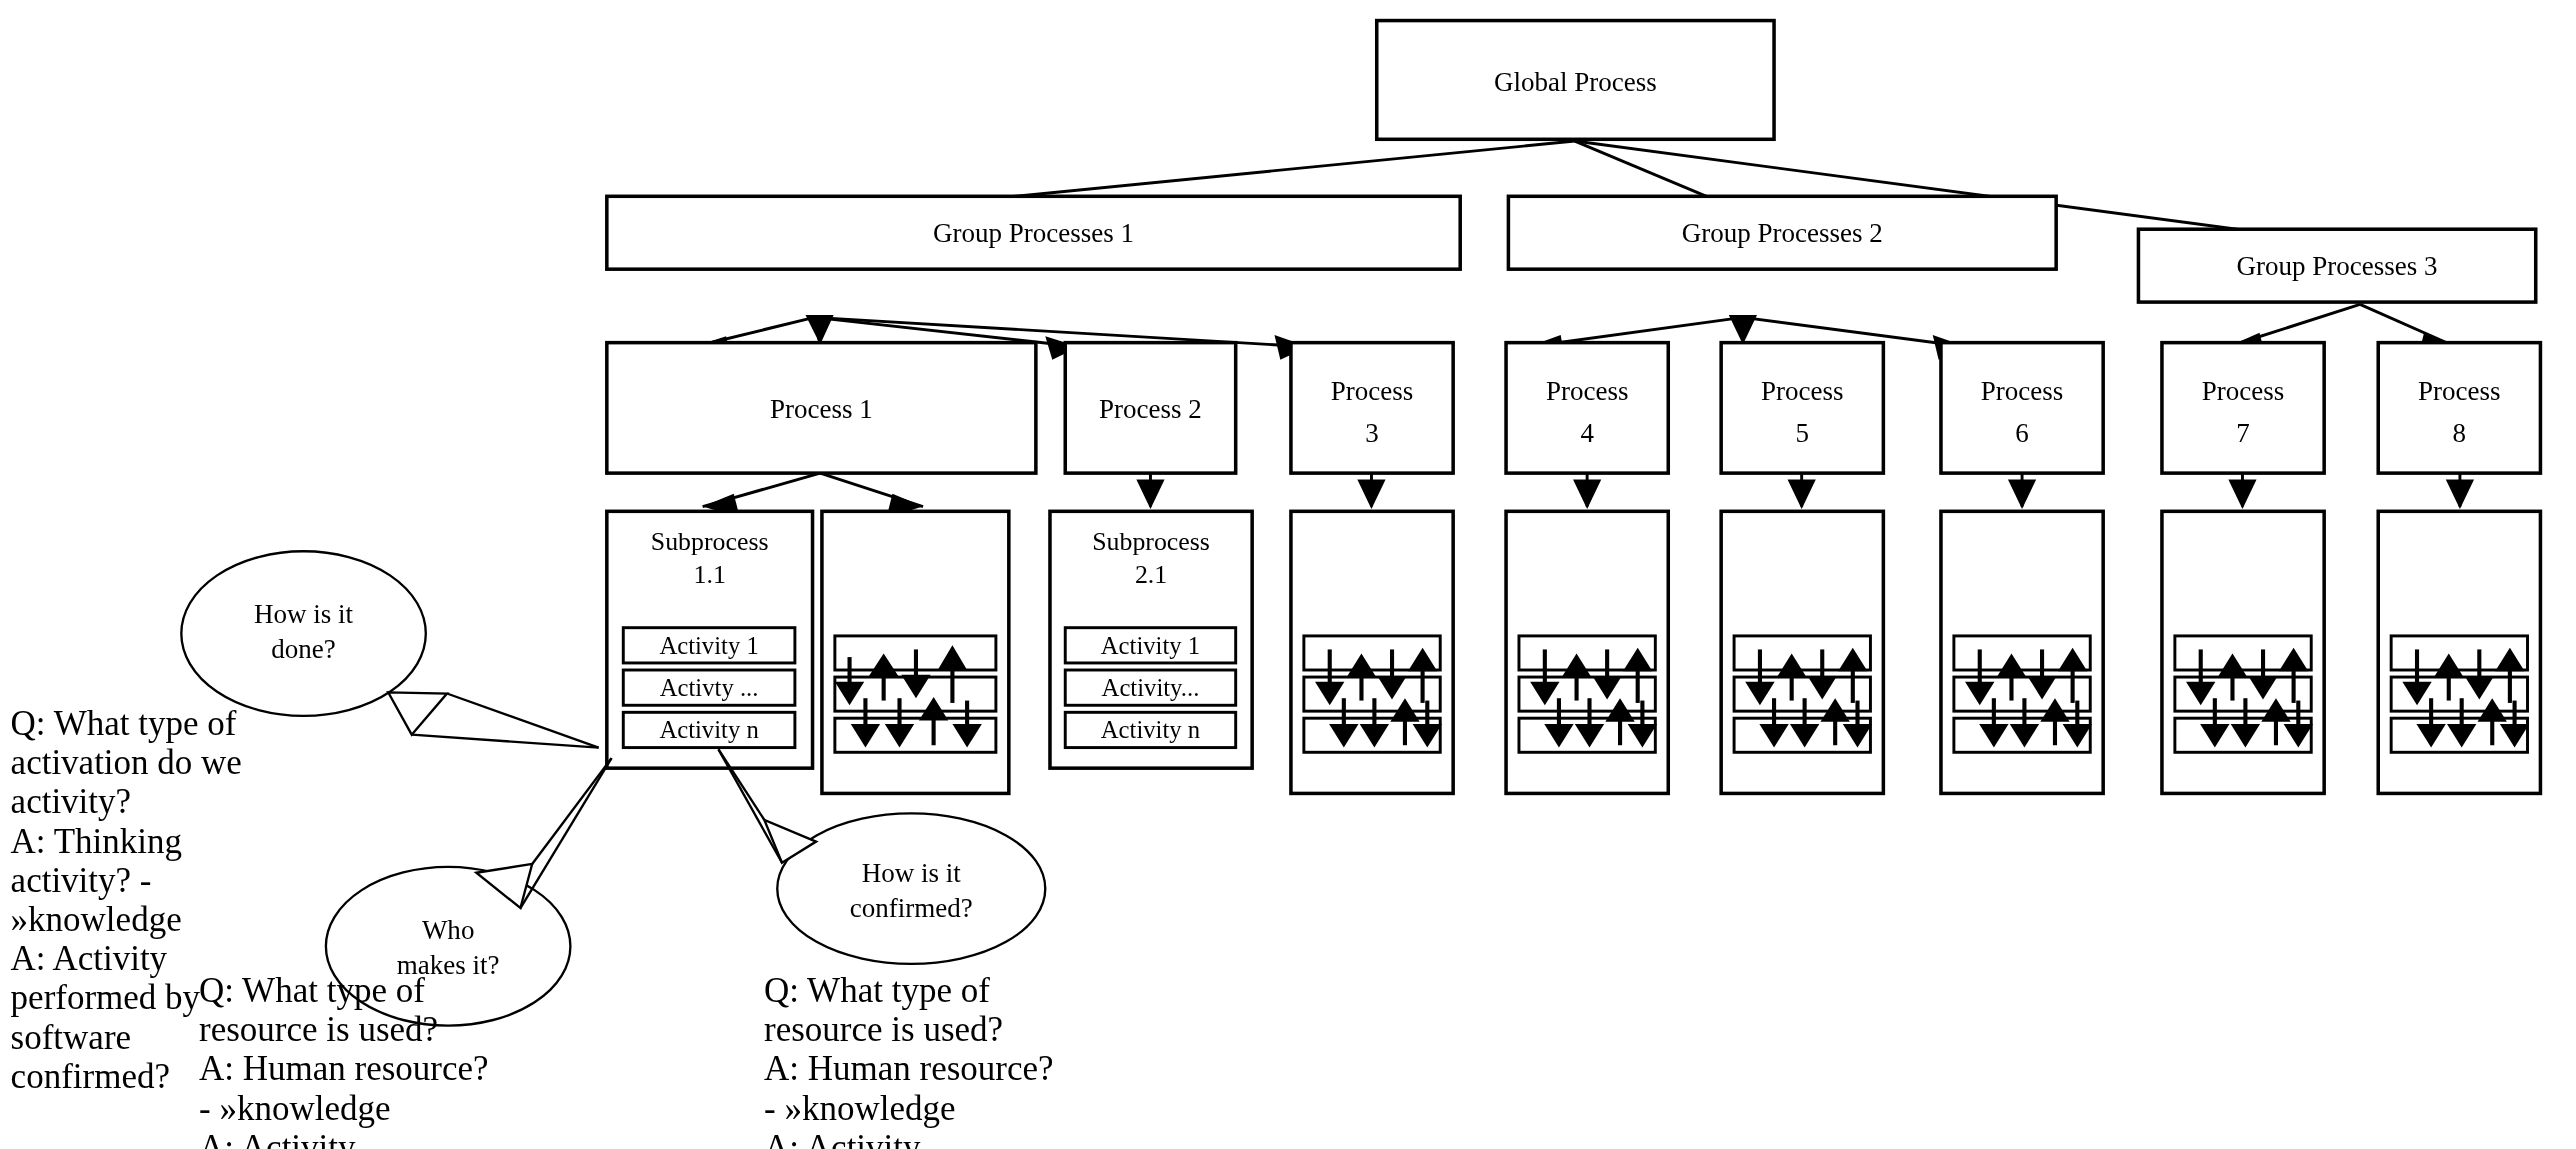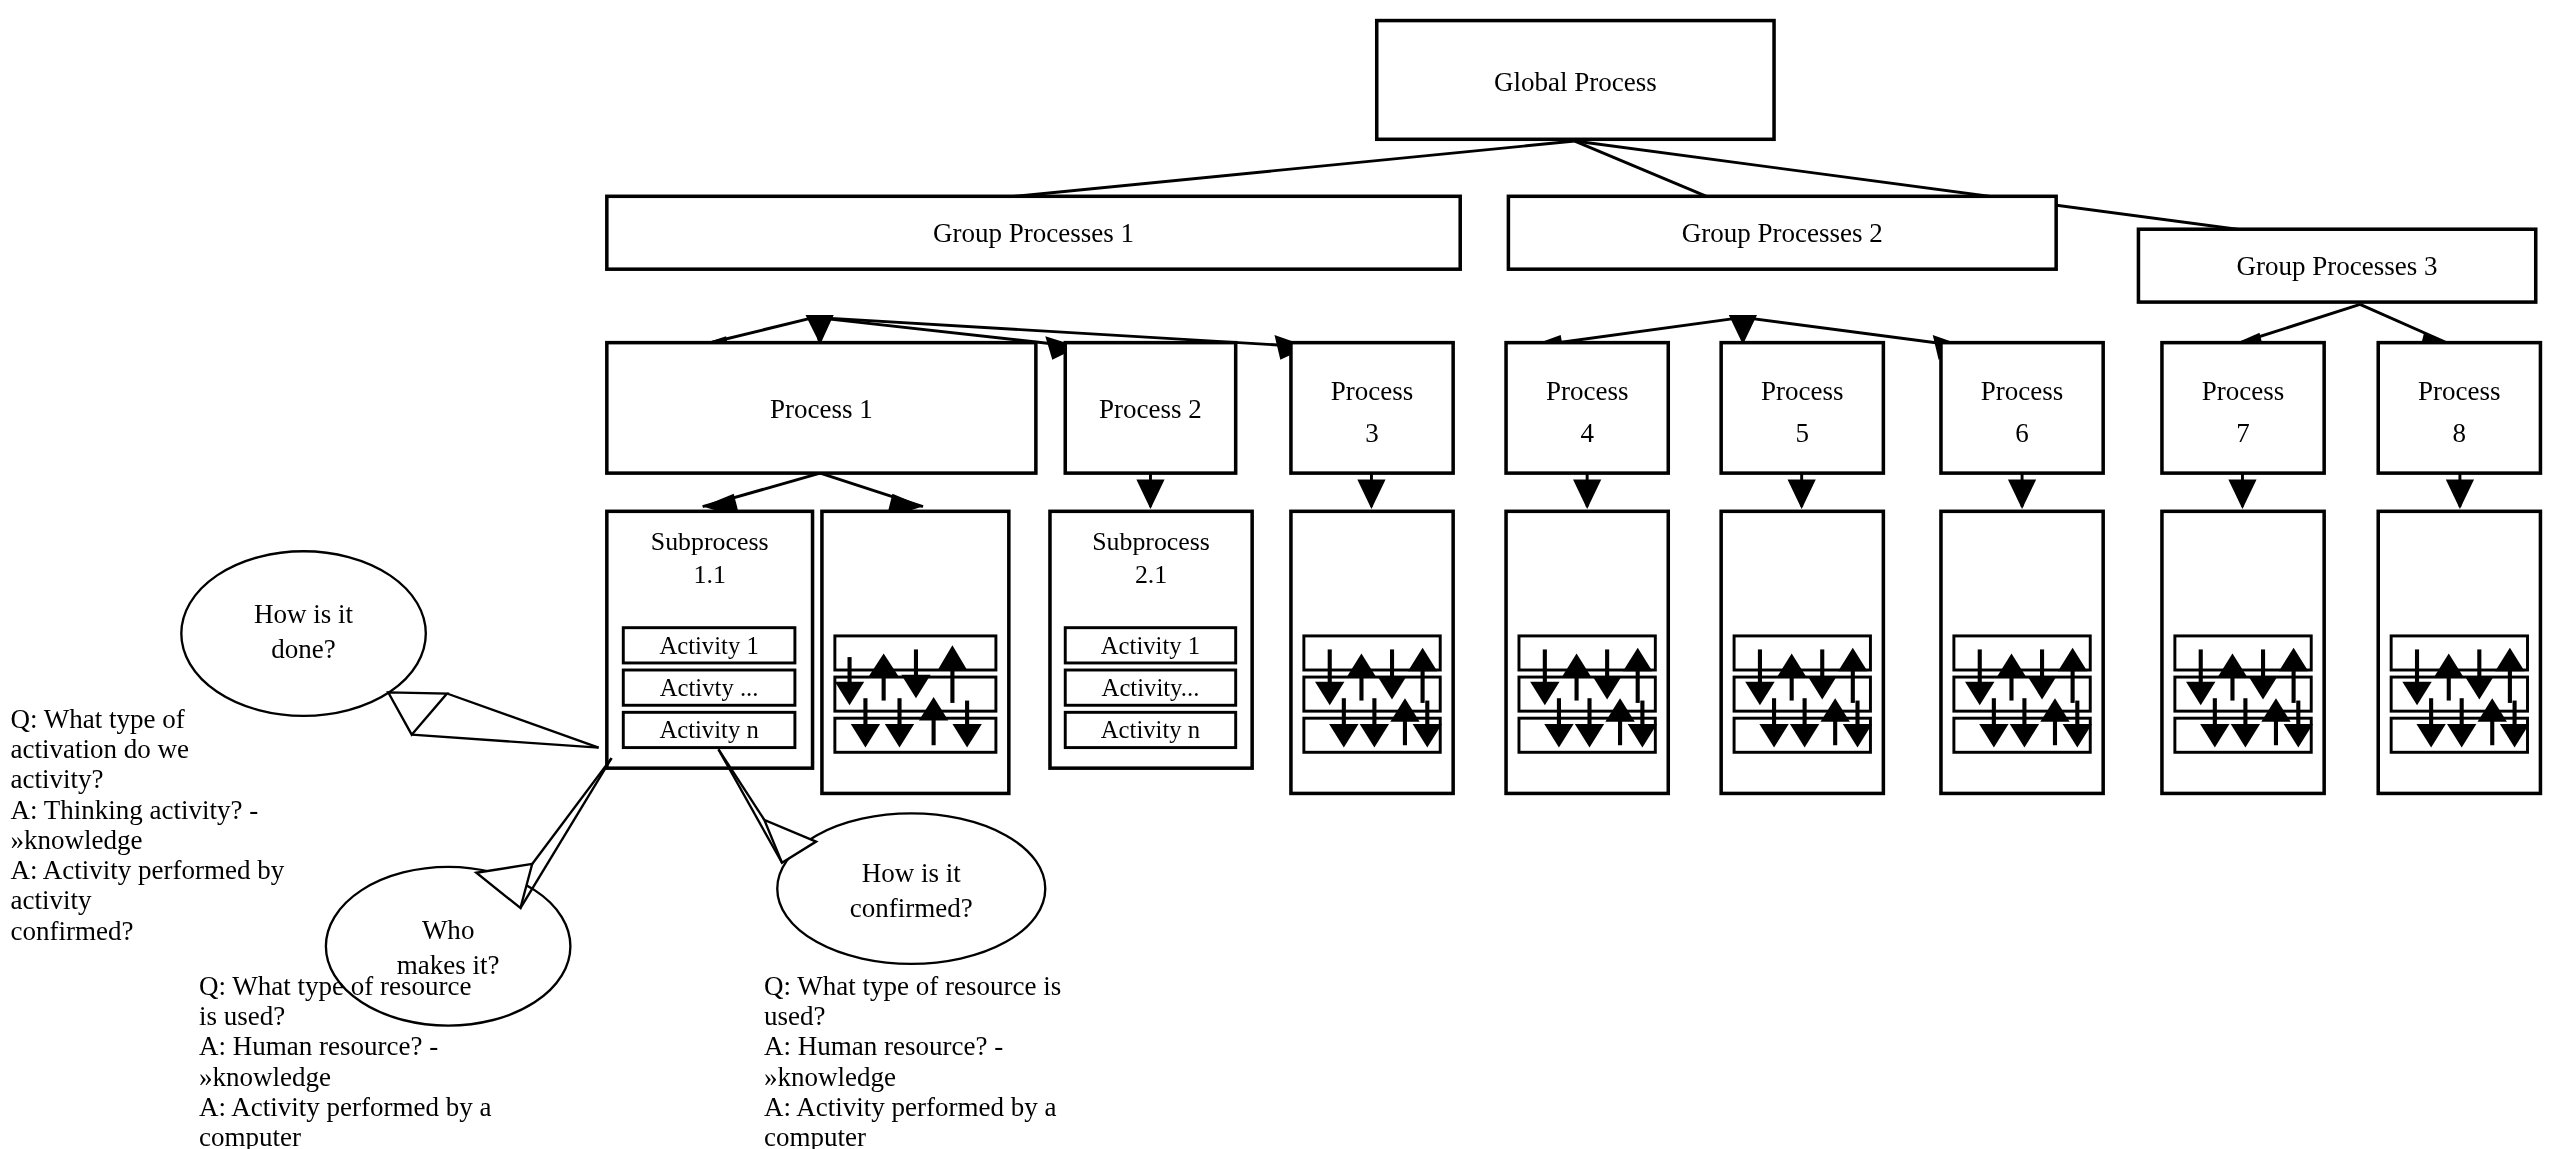--- a/index.html
+++ b/index.html
@@ -13,21 +13,21 @@
   .bubble{fill:#ffffff;stroke:#000000;stroke-width:4;}
   .lead{fill:none;stroke:#000000;stroke-width:4;}
   .conn{fill:none;stroke:#000000;stroke-width:5;}
   .stem{stroke:#000000;stroke-width:7;fill:none;}
   .tri{fill:#000000;}
   text{font-family:"Liberation Serif","DejaVu Serif",serif;fill:#000;}
   .lbl{font-size:46px;text-anchor:middle;}
   .lbl-sm{font-size:44px;text-anchor:middle;}
   .lbl-act{font-size:42px;text-anchor:middle;}
   .lbl-bub{font-size:46px;text-anchor:middle;}
-  .qa{position:absolute;font-size:27px;line-height:1.12;white-space:pre-wrap;}
+  .qa{position:absolute;font-size:35px;line-height:1.12;white-space:pre-wrap;}
   .qa b{font-weight:normal;}
 </style>
 </head>
 <body>
 
 <div id="stage">
 
   <svg class="diagram" viewBox="0 0 4382 1955">
 
     <g>
@@ -476,18 +476,18 @@
       <path class="lead" d="M1018,1272 L700,1250"></path>
       <path class="lead" d="M1018,1272 L760,1180"></path>
       <path class="lead" d="M1040,1290 L885,1545"></path>
       <path class="lead" d="M1040,1290 L905,1470"></path>
       <path class="lead" d="M1222,1275 L1330,1468"></path>
       <path class="lead" d="M1222,1275 L1300,1395"></path>
     </g>
 
   </svg>
 
-  <div class="qa" id="qa-activation" style="left:10.6px;top:704px;width:276px;"><div>Q: What type of activation do we</div><div>activity?</div><div>A: Thinking activity? - <b>»knowledge</b></div><div>A: Activity performed by activity</div><div>confirmed?</div></div>
+  <div class="qa" id="qa-activation" style="left:10.6px;top:704px;width:276px;"><div>Q: What type of activation do we</div><div>activity?</div><div>A: Thinking activity? - <b>»knowledge</b></div><div>A: Activity performed by software</div><div>confirmed?</div></div>
   <div class="qa" id="qa-resource-left" style="left:199px;top:971px;width:294px;"><div>Q: What type of resource is used?</div><div>A: Human resource? - <b>»knowledge</b></div><div>A: Activity performed by a computer</div></div>
   <div class="qa" id="qa-resource-right" style="left:764px;top:971px;width:306px;"><div>Q: What type of resource is used?</div><div>A: Human resource? - <b>»knowledge</b></div><div>A: Activity performed by a computer</div></div>
 
 </div>
 
 
 </body></html>

